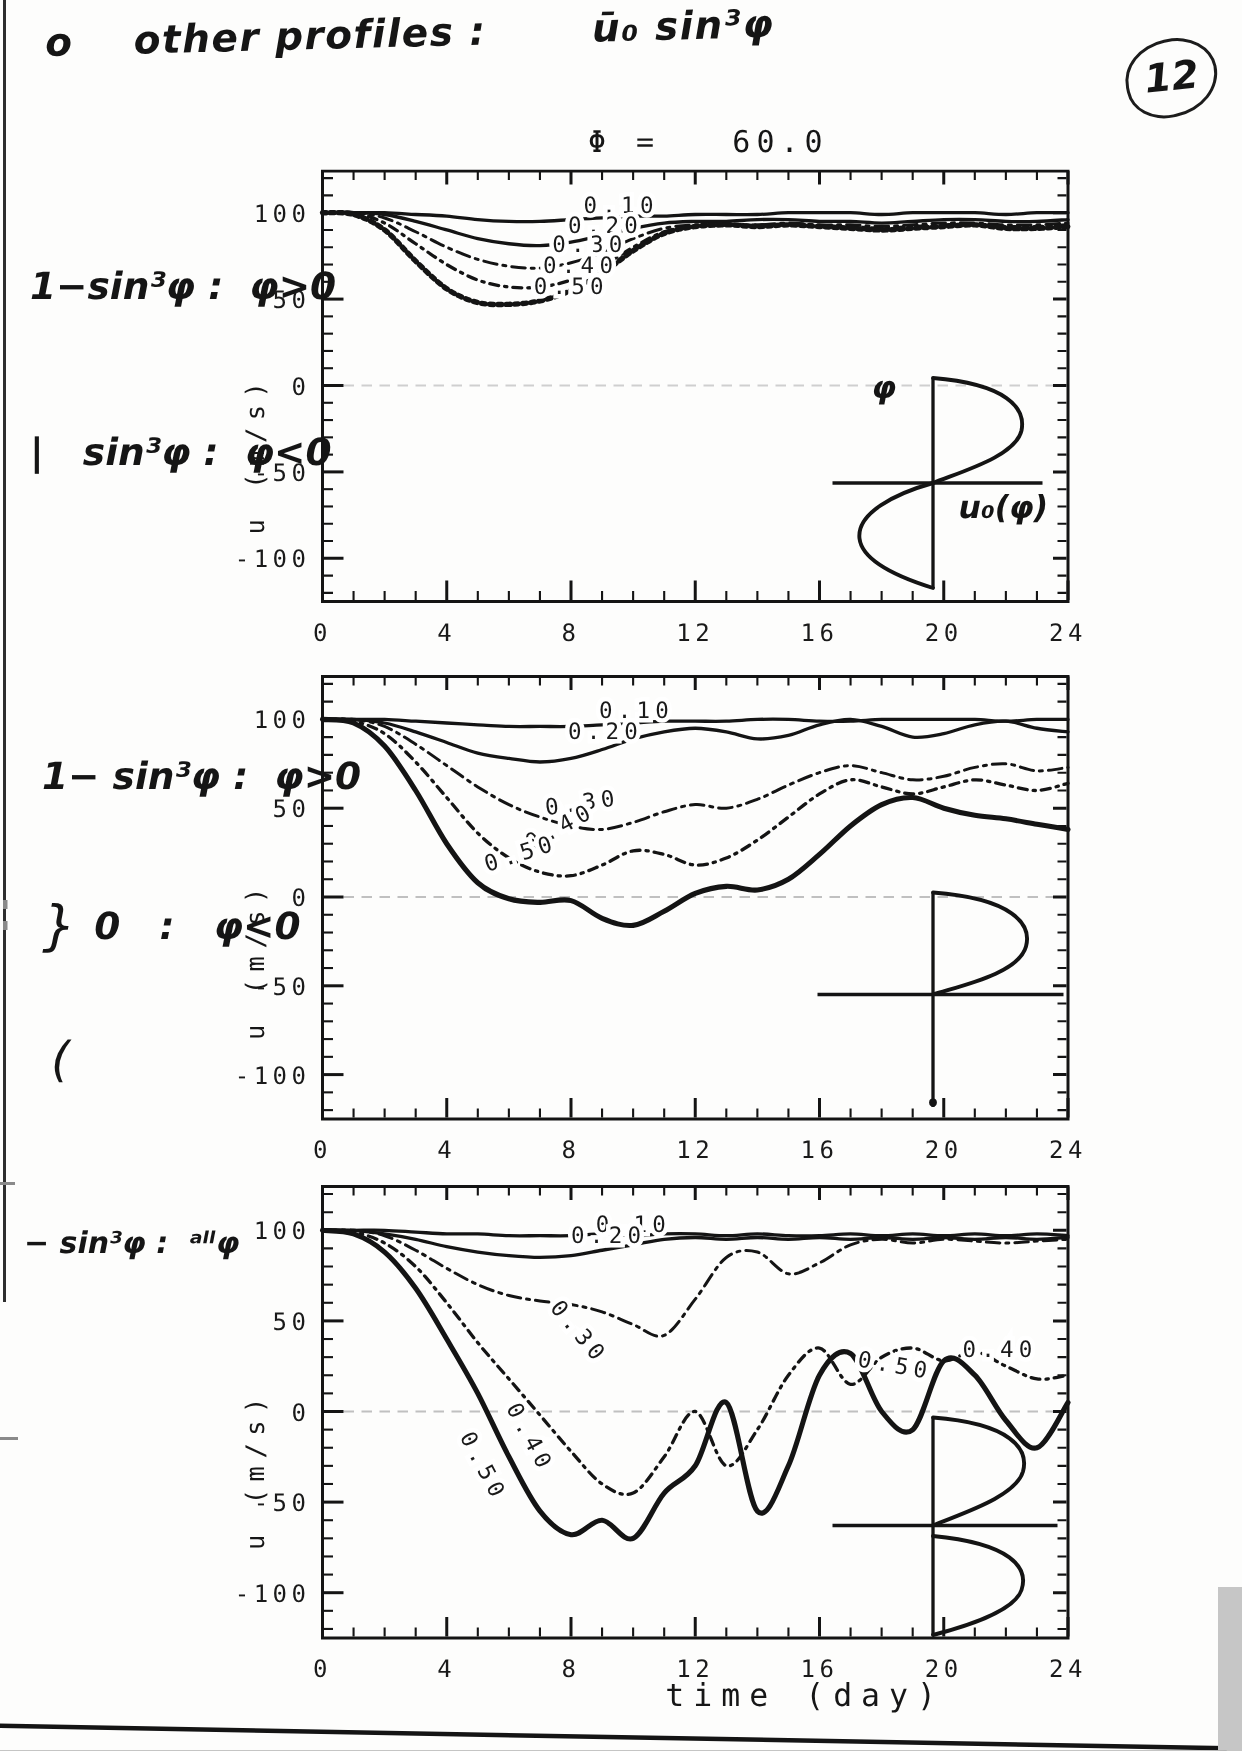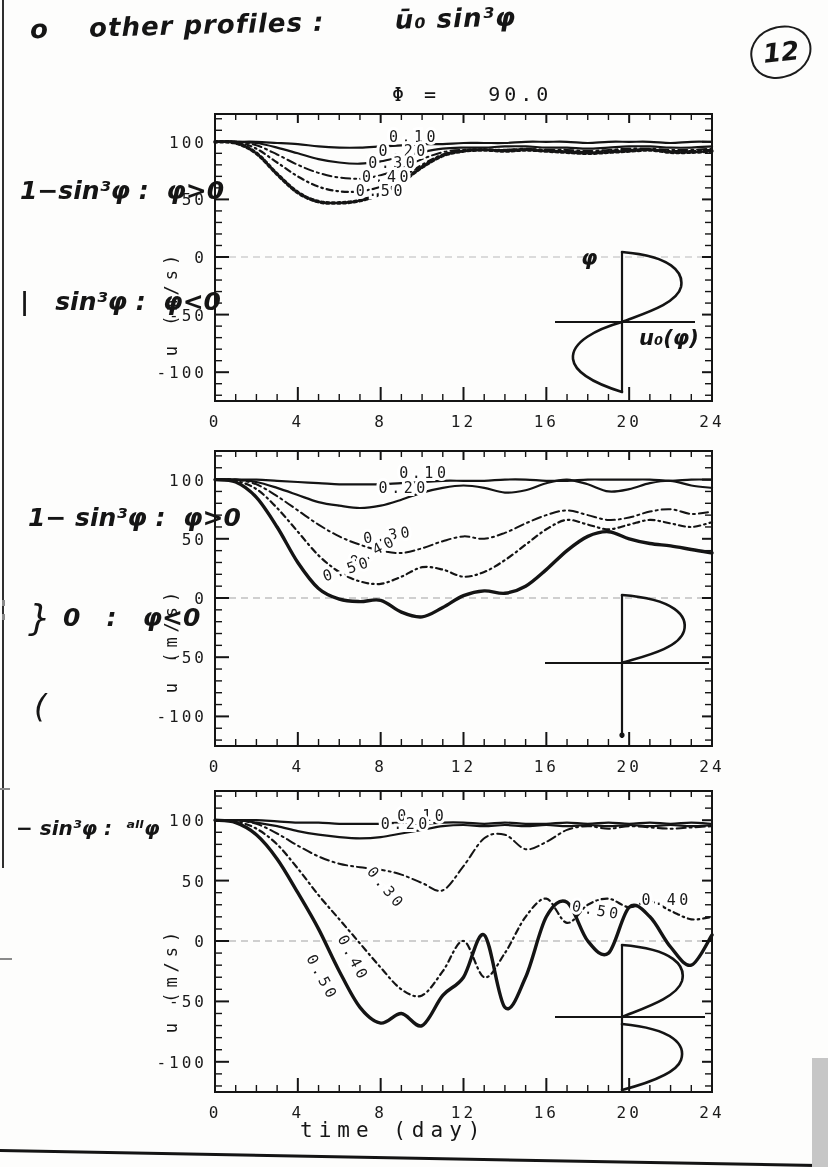--- a/index.html
+++ b/index.html
@@ -22,21 +22,21 @@
   .fig-title{position:absolute;left:392px;top:82px;font-size:20px;letter-spacing:4px;white-space:pre;}
   .ann{position:absolute;white-space:pre;}
   .ann1{left:20px;top:98px;font-size:25px;line-height:37px;}
   .ann2{left:28px;top:438px;font-size:25px;line-height:32px;}
   .ann2 .row{margin-top:4px;display:flex;align-items:center;}
   .ann2 .brace{font-size:36px;margin-right:12px;font-weight:400;}
   .ann2 .paren{font-size:32px;margin-left:6px;margin-top:-8px;font-weight:400;}
   .ann3{left:16px;top:768px;font-size:20px;}
   .ylabel{position:absolute;transform:translate(-50%,-50%) rotate(-90deg);
           font-size:17px;letter-spacing:5px;white-space:nowrap;}
-  .xlabel{position:absolute;left:300px;top:1118px;width:330px;text-align:left;
+  .xlabel{position:absolute;left:300px;top:1118px;width:330px;text-align:right;
           font-size:21px;letter-spacing:6px;}
   .chart-panel{position:absolute;left:135px;margin:0;padding:0;text-decoration:underline;}
   .plot-svg{display:block;}
   
   .tick-label{font-family:"DejaVu Sans Mono",monospace;font-size:16px;letter-spacing:3px;fill:#1a1a1a;}
   .curve-label{font-family:"DejaVu Sans Mono",monospace;font-size:15px;letter-spacing:3.5px;
                fill:#1a1a1a;stroke:#ffffff;stroke-width:6px;paint-order:stroke;}
   .inset-hand{font-family:"DejaVu Sans",sans-serif;font-style:italic;font-weight:600;
               font-size:21px;fill:#141414;}
 </style>
@@ -52,21 +52,21 @@
   <div class="mark" style="left:2px;top:614px;width:3px;height:6px;"></div>
   <div class="mark" style="left:0;top:788px;width:10px;height:2px;"></div>
   <div class="mark" style="left:0;top:958px;width:12px;height:2px;"></div>
 
   <div class="hand top-note">o    other profiles :       ū₀ sin³φ</div>
 
   <div class="page-circle">
     <span class="hand">12</span>
   </div>
 
-  <div class="fig-title">Φ =   90.0</div>
+  <div class="fig-title">Φ =   60.0</div>
 
   <div class="hand ann ann1">
     <div>1−sin³φ :  φ&gt;0</div>
     <div>|   sin³φ :  φ&lt;0</div>
   </div>
   <div class="hand ann ann2">
     <div>1− sin³φ :  φ&gt;0</div>
     <div class="row">
       <span class="brace">}</span>
       <span>0   :   φ&lt;0</span>

